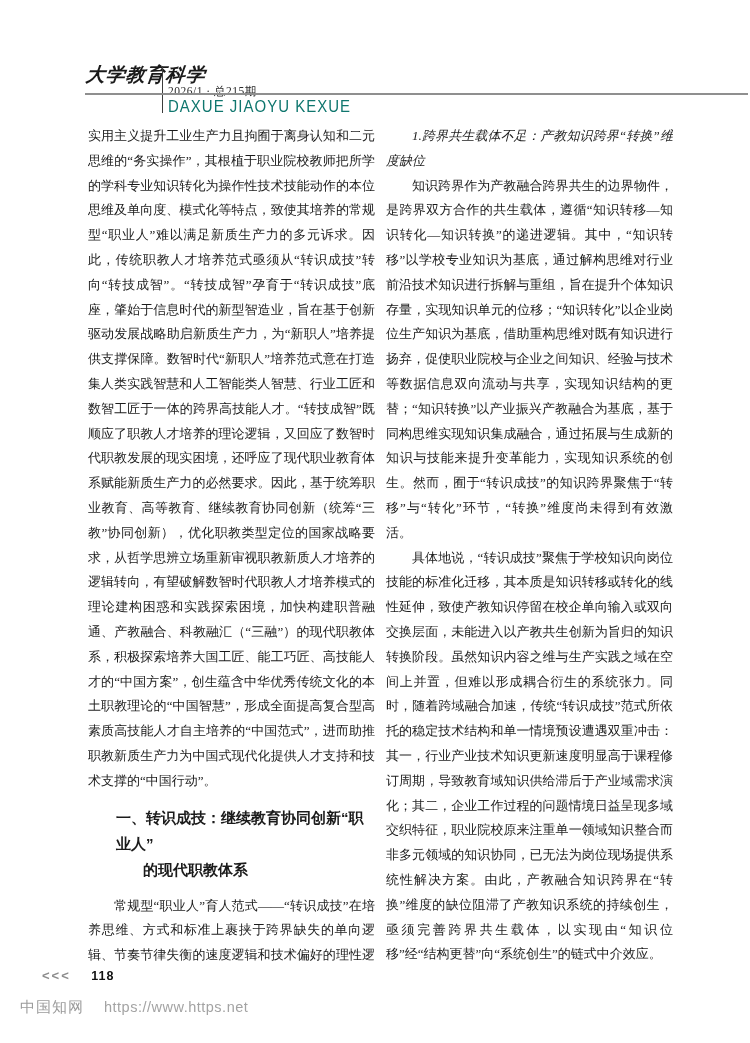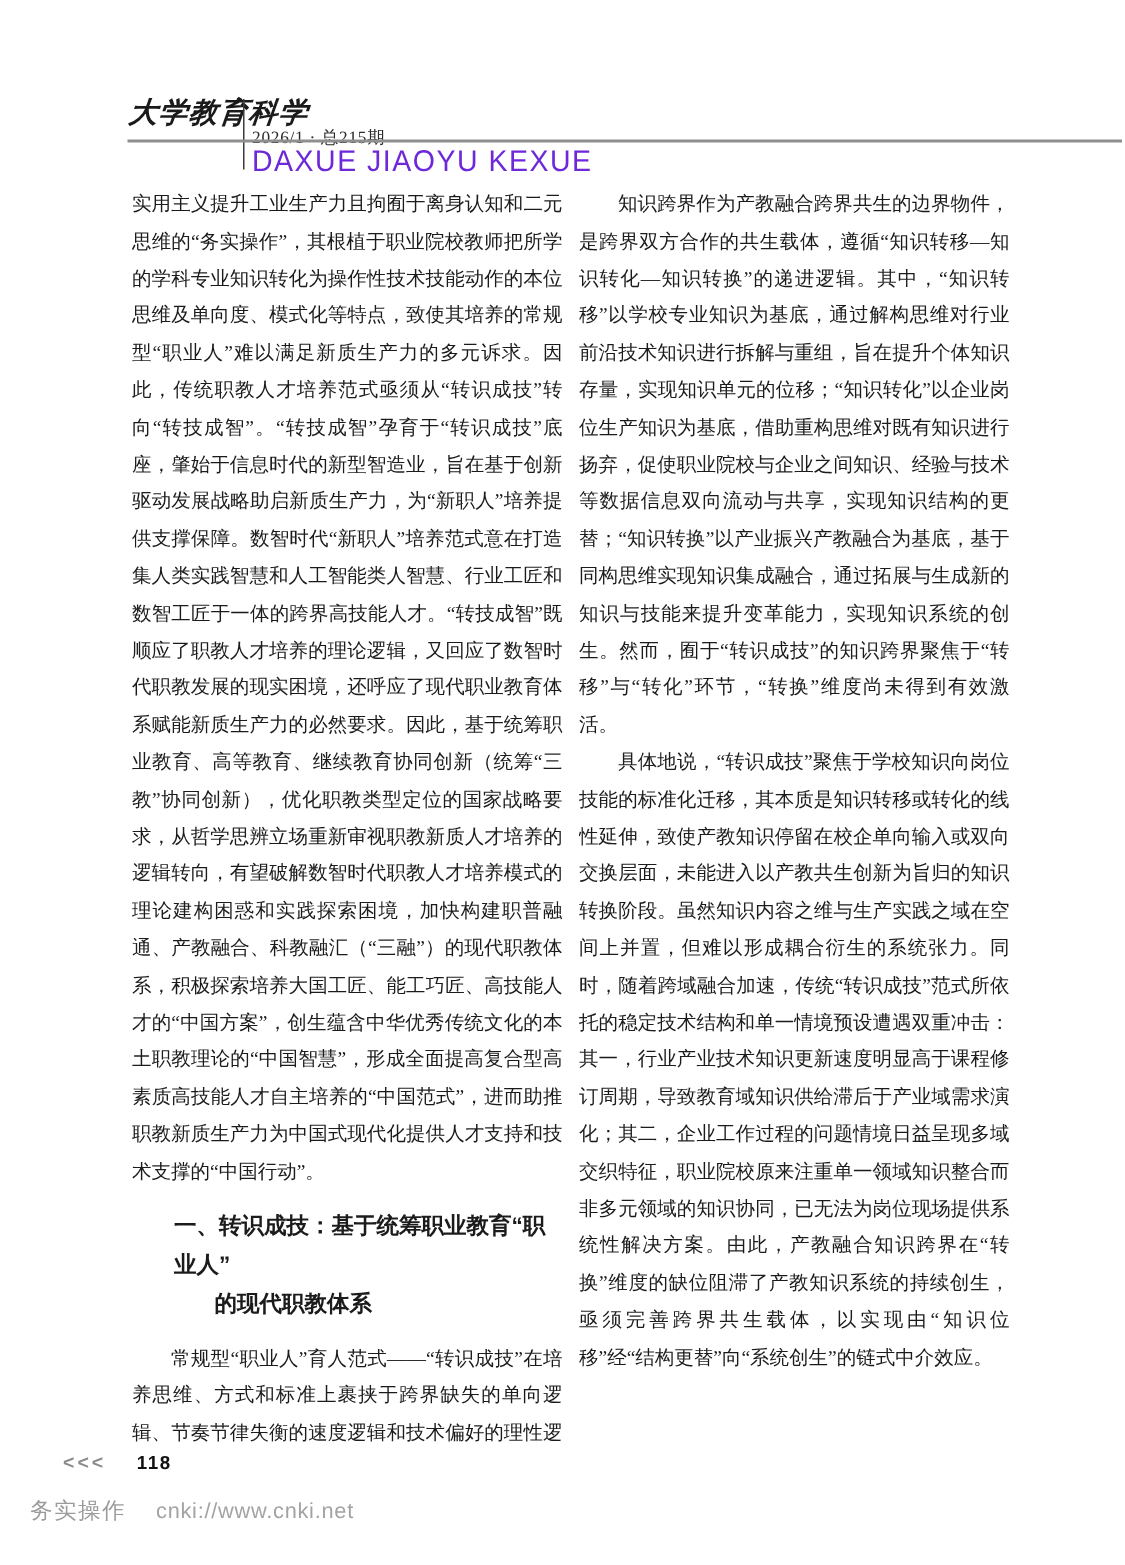--- a/index.html
+++ b/index.html
@@ -29,21 +29,21 @@
     font-size:11.5px;color:#2a2a2a;letter-spacing:0.5px;
     white-space:nowrap;
   }
   .header-rule{
     position:absolute;left:85px;top:93px;width:663px;height:2px;
     background:#8f8f8f;
   }
   .pinyin{
     position:absolute;left:168px;top:97px;
     font-family:"Liberation Sans","DejaVu Sans",sans-serif;
-    font-size:19px;letter-spacing:1px;color:#6d28d9;
+    font-size:15px;letter-spacing:1px;color:#0f766e;
     transform:scaleY(1.05);transform-origin:top left;
     white-space:nowrap;
   }
   
   .columns{
     position:absolute;left:88px;top:124px;
     width:596px;height:842px;
     display:flex;gap:11px;
   }
   .col{
@@ -103,41 +103,42 @@
   <div class="issue">2026/1 · 总215期</div>
   <div class="header-rule"></div>
   <div class="pinyin">DAXUE JIAOYU KEXUE</div>
 
   <div class="columns">
 
     <div class="col">
       <p class="noindent">实用主义提升工业生产力且拘囿于离身认知和二元思维的“务实操作”，其根植于职业院校教师把所学的学科专业知识转化为操作性技术技能动作的本位思维及单向度、模式化等特点，致使其培养的常规型“职业人”难以满足新质生产力的多元诉求。因此，传统职教人才培养范式亟须从“转识成技”转向“转技成智”。“转技成智”孕育于“转识成技”底座，肇始于信息时代的新型智造业，旨在基于创新驱动发展战略助启新质生产力，为“新职人”培养提供支撑保障。数智时代“新职人”培养范式意在打造集人类实践智慧和人工智能类人智慧、行业工匠和数智工匠于一体的跨界高技能人才。“转技成智”既顺应了职教人才培养的理论逻辑，又回应了数智时代职教发展的现实困境，还呼应了现代职业教育体系赋能新质生产力的必然要求。因此，基于统筹职业教育、高等教育、继续教育协同创新（统筹“三教”协同创新），优化职教类型定位的国家战略要求，从哲学思辨立场重新审视职教新质人才培养的逻辑转向，有望破解数智时代职教人才培养模式的理论建构困惑和实践探索困境，加快构建职普融通、产教融合、科教融汇（“三融”）的现代职教体系，积极探索培养大国工匠、能工巧匠、高技能人才的“中国方案”，创生蕴含中华优秀传统文化的本土职教理论的“中国智慧”，形成全面提高复合型高素质高技能人才自主培养的“中国范式”，进而助推职教新质生产力为中国式现代化提供人才支持和技术支撑的“中国行动”。</p>
 
       <div class="sec-heading">
-        <div class="h-line1">一、转识成技：基于统筹职业教育“职业人”</div>
+        <div class="h-line1">一、转识成技：继续教育协同创新“职业人”</div>
         <div class="h-line2">的现代职教体系</div>
       </div>
 
       <p class="indent">常规型“职业人”育人范式——“转识成技”在培养思维、方式和标准上裹挟于跨界缺失的单向逻辑、节奏节律失衡的速度逻辑和技术偏好的理性逻辑，难以应对数智时代对复合型高素质技能人才智慧智能的需求。</p>
 
     </div>
 
     <div class="col">
 
+      <p class="indent kai">1.跨界共生载体不足：产教知识跨界“转换”维度缺位</p>
 
       <p class="indent">知识跨界作为产教融合跨界共生的边界物件，是跨界双方合作的共生载体，遵循“知识转移—知识转化—知识转换”的递进逻辑。其中，“知识转移”以学校专业知识为基底，通过解构思维对行业前沿技术知识进行拆解与重组，旨在提升个体知识存量，实现知识单元的位移；“知识转化”以企业岗位生产知识为基底，借助重构思维对既有知识进行扬弃，促使职业院校与企业之间知识、经验与技术等数据信息双向流动与共享，实现知识结构的更替；“知识转换”以产业振兴产教融合为基底，基于同构思维实现知识集成融合，通过拓展与生成新的知识与技能来提升变革能力，实现知识系统的创生。然而，囿于“转识成技”的知识跨界聚焦于“转移”与“转化”环节，“转换”维度尚未得到有效激活。</p>
 
       <p class="indent">具体地说，“转识成技”聚焦于学校知识向岗位技能的标准化迁移，其本质是知识转移或转化的线性延伸，致使产教知识停留在校企单向输入或双向交换层面，未能进入以产教共生创新为旨归的知识转换阶段。虽然知识内容之维与生产实践之域在空间上并置，但难以形成耦合衍生的系统张力。同时，随着跨域融合加速，传统“转识成技”范式所依托的稳定技术结构和单一情境预设遭遇双重冲击：其一，行业产业技术知识更新速度明显高于课程修订周期，导致教育域知识供给滞后于产业域需求演化；其二，企业工作过程的问题情境日益呈现多域交织特征，职业院校原来注重单一领域知识整合而非多元领域的知识协同，已无法为岗位现场提供系统性解决方案。由此，产教融合知识跨界在“转换”维度的缺位阻滞了产教知识系统的持续创生，亟须完善跨界共生载体，以实现由“知识位移”经“结构更替”向“系统创生”的链式中介效应。</p>
     </div>
 
   </div>
 
   <div class="pagenav">
     <span class="chevrons">&lt;&lt;&lt;</span>
     <span class="pagenum">118</span>
   </div>
 
   <div class="watermark">
-    <span class="wm-name">务实操作</span>
-    <span class="wm-url">cnki://www.cnki.net</span>
+    <span class="wm-name">中国知网</span>
+    <span class="wm-url">https://www.https.net</span>
   </div>
 
 </div>
 
 </body></html>

